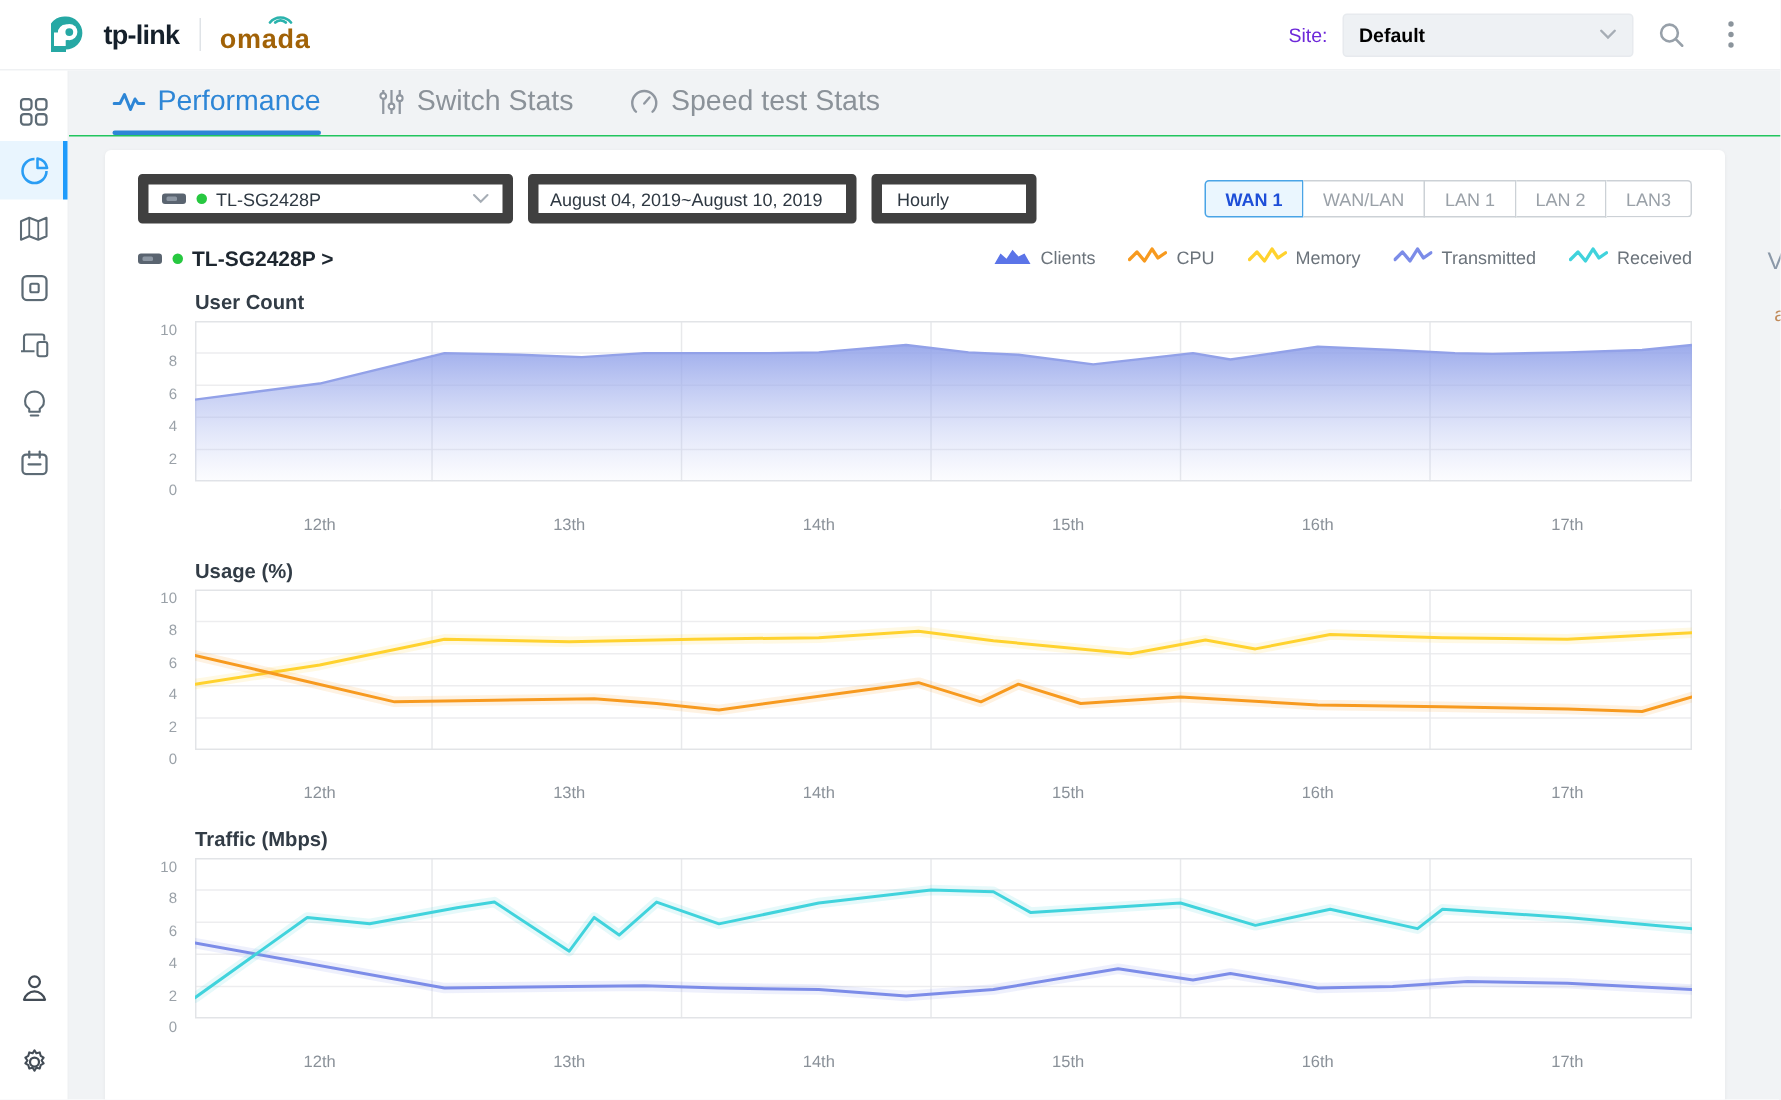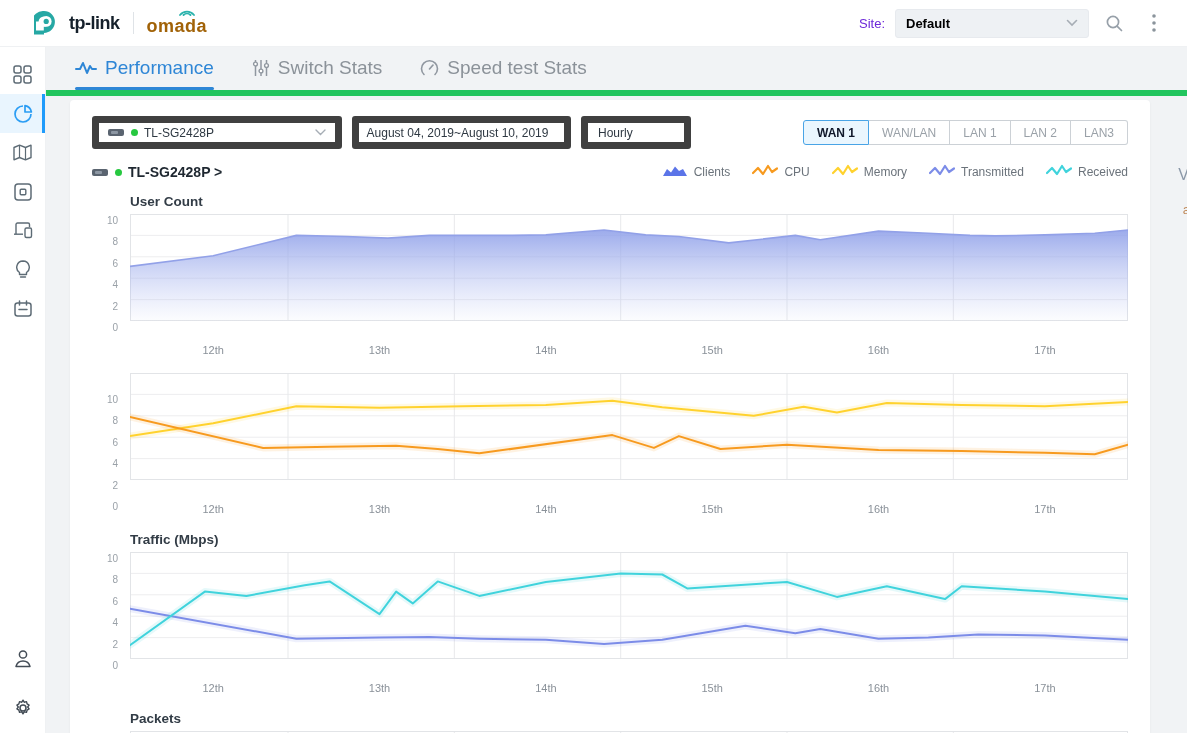--- a/index.html
+++ b/index.html
@@ -33,21 +33,21 @@
     position:absolute;top:46px;left:0;bottom:0;width:45px;background:#fff;
     border-right:1px solid #eff1f3;display:flex;flex-direction:column;z-index:9;
   }
   .side-item{width:45px;height:39px;display:flex;align-items:center;justify-content:center;cursor:pointer;position:relative;}
   .side-item.first{margin-top:9px;}
   .side-item.active{background:#e9f5fe;}
   .side-item.active:after{content:"";position:absolute;right:0;top:0;bottom:0;width:3px;background:#1f9bfb;}
   .side-bottom{margin-top:auto;margin-bottom:10px;}
   
   .main{position:absolute;left:46px;top:46px;right:0;bottom:0;}
-  .tabs{height:44px;display:flex;align-items:center;padding-left:29px;border-bottom:6px solid #22c55e;}
+  .tabs{height:44px;display:flex;align-items:center;padding-left:29px;border-bottom:1px solid #22c55e;}
   .tab{display:flex;align-items:center;margin-right:38px;cursor:pointer;position:relative;height:44px;}
   .tab .tab-label{font-size:19px;color:#8b9299;margin-left:8px;}
   .tab.active .tab-label{color:#2e86d6;}
   .tab.active:after{content:"";position:absolute;left:0;right:0;bottom:0;height:3px;background:#2e86d6;border-radius:2px;}
   
   .card{
     position:absolute;left:24px;right:37px;top:54px;height:780px;background:#fff;
     border-radius:4px;box-shadow:0 1px 3px rgba(20,30,40,.05);padding:16px 22px 0 22px;box-sizing:border-box;
   }
   .controls{display:flex;align-items:center;}
@@ -64,21 +64,21 @@
   .switch-glyph:after{content:"";position:absolute;left:3px;top:2px;width:7px;height:3px;background:#8d97a3;border-radius:1px;}
   .status-dot{width:7px;height:7px;border-radius:50%;display:inline-block;margin:0 6px 0 7px;}
   .seg-group{margin-left:auto;display:flex;}
   .seg-btn{
     height:25px;box-sizing:border-box;border:1px solid #ccd1d6;border-left-width:0;
     background:#fff;color:#9aa1a8;font-size:12px;display:flex;align-items:center;justify-content:center;
     padding:0 13px;cursor:pointer;min-width:57px;
   }
   .seg-btn:first-child{border-left-width:1px;border-radius:3px 0 0 3px;}
   .seg-btn:last-child{border-radius:0 3px 3px 0;}
-  .seg-btn.active{border:1px solid #49a4e6;background:#eaf6fe;color:#0f172a;font-weight:bold;}
+  .seg-btn.active{border:1px solid #49a4e6;background:#eaf6fe;color:#1d4ed8;font-weight:bold;}
   .seg-btn.active + .seg-btn{border-left-width:0;}
   
   .dev-row{display:flex;align-items:center;margin-top:13px;height:20px;}
   .dev-name{font-size:14px;color:#1e2730;font-weight:bold;margin-left:0px;cursor:pointer;}
   .legend{margin-left:auto;display:flex;align-items:center;}
   .legend-item{display:flex;align-items:center;margin-left:22px;cursor:pointer;}
   .legend-item .lbl{font-size:12px;color:#6b737b;margin-left:6px;}
   
   .chart-section{position:relative;margin-top:12px;padding-left:38px;}
   .chart-title{font-size:13.5px;font-weight:bold;color:#323c46;margin-bottom:5px;}
@@ -339,20 +339,21 @@
           <span style="left:8.33%">12th</span>
           <span style="left:25.00%">13th</span>
           <span style="left:41.67%">14th</span>
           <span style="left:58.33%">15th</span>
           <span style="left:75.00%">16th</span>
           <span style="left:91.67%">17th</span>
         </div>
     </div>
 
     <div class="chart-section">
+      <div class="chart-title">Usage (%)</div>
       <div class="yticks">
           <span style="top:102.0px">0</span>
           <span style="top:80.6px">2</span>
           <span style="top:59.2px">4</span>
           <span style="top:37.8px">6</span>
           <span style="top:16.4px">8</span>
           <span style="top:-5.0px">10</span>
         </div>
       <div class="plot">
           <svg viewBox="0 0 1020 107" preserveAspectRatio="none" style="width:100%;height:100%;display:block">

